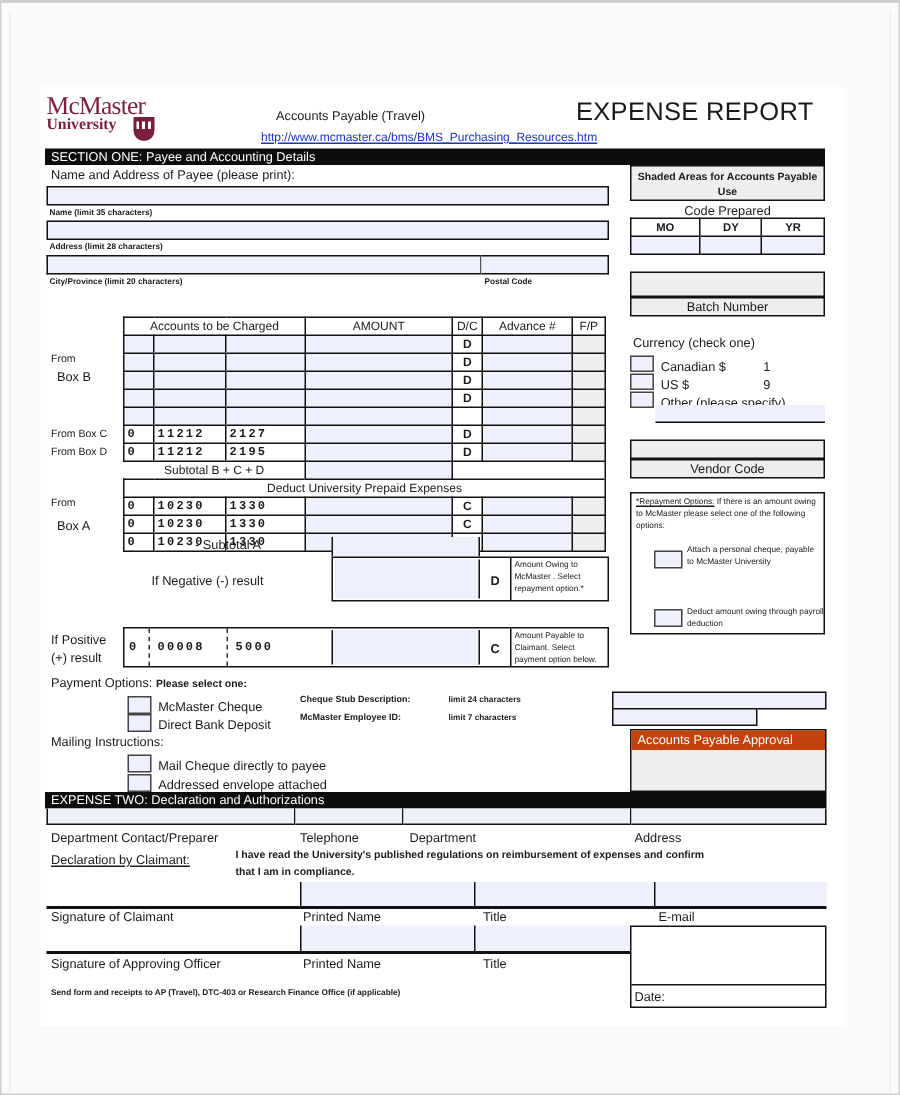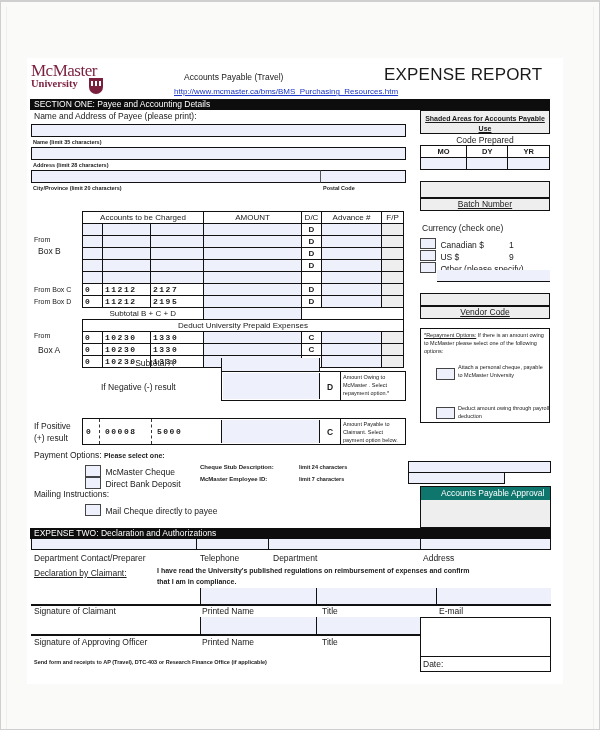--- a/index.html
+++ b/index.html
@@ -3,39 +3,39 @@
 <meta charset="utf-8">
 <style>
   * { box-sizing: border-box; margin: 0; padding: 0; }
   html, body { width: 600px; height: 730px; overflow: hidden; }
   body { background: #fafaf8; font-family: "Liberation Sans", sans-serif; color: #1a1a1a; position: relative; }
   .frame { position: absolute; left: 0; top: 0; width: 600px; height: 730px; border: 1px solid #cfcfcf; border-top: 2px solid #cfcfcf; }
   .frame-inner { position: absolute; left: 5px; top: 5px; right: 5px; bottom: 0; border-left: 1px solid #eee; border-right: 1px solid #eee; }
   .paper { position: absolute; left: 27px; top: 58px; width: 536px; height: 626px; background: #fff; }
   .abs { position: absolute; }
   .fill { background: #eef0fb; }
-  .gray { background: #eeeeee; text-decoration: underline; }
+  .gray { background: #eeeeee; }
   .bx { border: 1.5px solid #111; }
   .bar { background: #0d0d0d; color: #fff; font-size: 8.5px; padding-left: 4px; line-height: 10px; }
   .t7 { font-size: 7px; }
   .t6 { font-size: 5.5px; font-weight: bold; }
   .t8 { font-size: 8.5px; }
   .b { font-weight: bold; }
   .logo1 { font-family: "Liberation Serif", serif; color: #7a1f3d; font-size: 17px; letter-spacing: -0.5px; }
   .logo2 { font-family: "Liberation Serif", serif; color: #7a1f3d; font-size: 10.5px; font-weight: bold; }
   .crest { width: 14px; height: 16px; background: #7a1f3d; border-radius: 0 0 7px 7px; }
   .crest::before { content: ""; display: block; margin: 3px 2px 0; height: 5px; background: repeating-linear-gradient(90deg,#fff 0 2px,#7a1f3d 2px 4px); }
   .link { color: #1a35c4; text-decoration: underline; font-size: 8px; }
   .title { font-size: 17px; letter-spacing: 0.2px; }
   table.acct { border-collapse: collapse; position: absolute; font-size: 8px; }
   table.acct td { border: 1px solid #111; height: 12px; padding: 0 2px; text-align: center; }
   .mono { font-family: "Liberation Mono", monospace; letter-spacing: 1.5px; font-size: 8px; text-align: left !important; }
   .chk { width: 16px; height: 11px; border: 1.5px solid #444; background: #eef0fb; display: inline-block; vertical-align: middle; }
   .center { text-align: center; }
-  .dark { background: #0f766e; color: #fff; font-size: 8.5px; padding-left: 20px; }
+  .dark { background: #c2410c; color: #fff; font-size: 8.5px; padding-left: 4px; }
   .hline { background: #111; height: 1.5px; }
 </style>
 </head>
 <body>
 
 <div class="frame">
     <div class="frame-inner"></div>
   </div>
 
 <div class="paper">
@@ -258,20 +258,24 @@
   <div class="abs t6" style="left:173px;top:418px;font-size:6px;">McMaster Employee ID:</div>
   <div class="abs t6" style="left:272px;top:418px;">limit 7 characters</div>
   <div class="abs fill bx" style="left:381px;top:403px;width:143px;height:12px;"></div>
   <div class="abs fill bx" style="left:381px;top:414px;width:97px;height:12px;"></div>
 
   <div class="abs t8" style="left:7px;top:431px;">Mailing Instructions:</div>
   <div class="abs" style="left:58px;top:442px;">
     <span class="chk" style="width:16px;height:12px;"></span>
     <span class="t8">Mail Cheque directly to payee</span>
   </div>
+  <div class="abs" style="left:58px;top:455px;">
+    <span class="chk" style="width:16px;height:12px;"></span>
+    <span class="t8">Addressed envelope attached</span>
+  </div>
 
   <div class="abs" style="left:393px;top:428px;width:131px;height:42px;border:1.5px solid #111;background:#eee;">
     <div class="dark" style="height:13px;line-height:13px;">Accounts Payable Approval</div>
   </div>
 
   <div class="abs bar" style="left:3px;top:470px;width:521px;height:11px;">EXPENSE TWO:  Declaration and Authorizations</div>
   <div class="abs fill" style="left:4px;top:481px;width:166px;height:11px;border:1px solid #111;border-top:none;"></div>
   <div class="abs fill" style="left:170px;top:481px;width:72px;height:11px;border-bottom:1px solid #111;border-right:1px solid #111;"></div>
   <div class="abs fill" style="left:242px;top:481px;width:152px;height:11px;border-bottom:1px solid #111;border-right:1px solid #111;"></div>
   <div class="abs fill" style="left:394px;top:481px;width:130px;height:11px;border-bottom:1px solid #111;border-right:1px solid #111;"></div>

